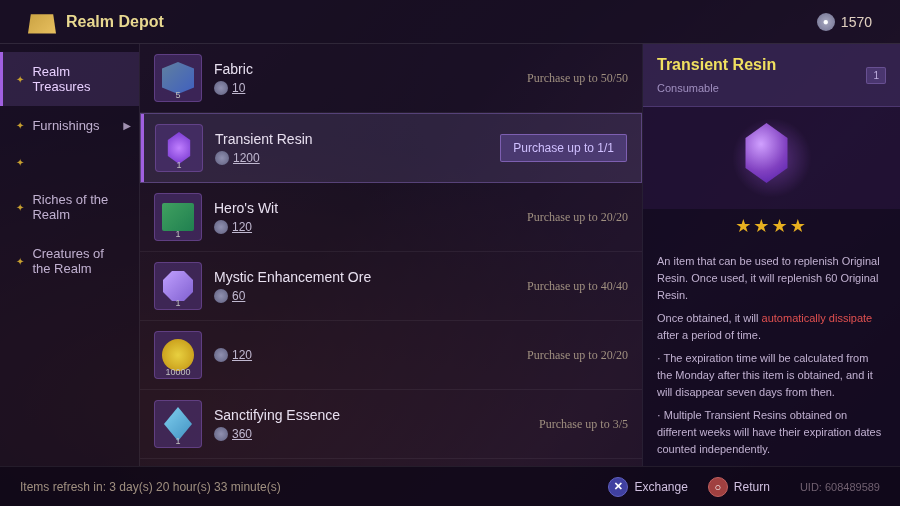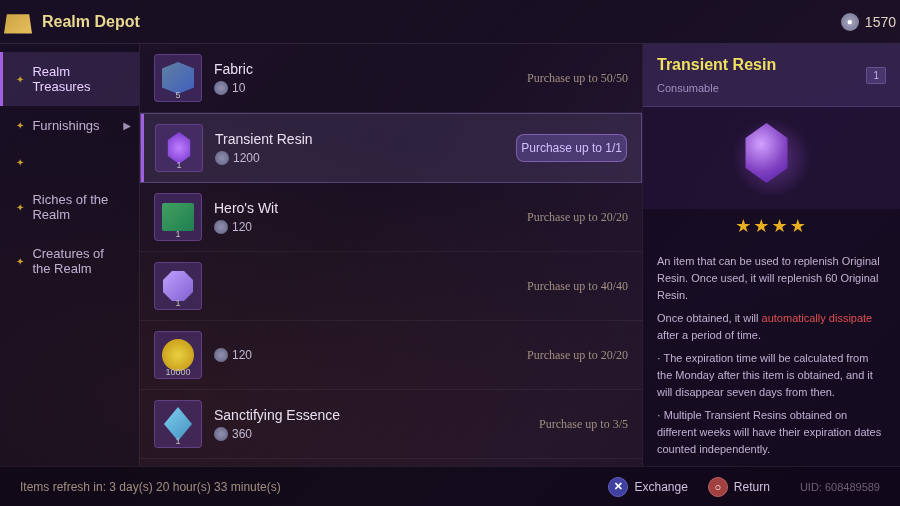--- a/index.html
+++ b/index.html
@@ -31,21 +31,21 @@
     .top-bar {
       position: absolute;
       top: 0;
       left: 0;
       right: 0;
       height: 44px;
       background: rgba(20,12,30,0.85);
       display: flex;
       align-items: center;
       justify-content: space-between;
-      padding: 0 4px;
+      padding: 0 28px;
       z-index: 10;
       border-bottom: 1px solid rgba(255,255,255,0.1);
     }
     .top-bar-left {
       display: flex;
       align-items: center;
       gap: 10px;
     }
     .shop-icon {
       width: 28px;
@@ -177,42 +177,43 @@
       color: #e8e0f0;
       font-size: 14px;
       margin-bottom: 4px;
     }
     .item-price {
       display: flex;
       align-items: center;
       gap: 4px;
       color: #c0b8d0;
       font-size: 12px;
+      text-decoration: underline;
     }
     .price-icon {
       width: 14px;
       height: 14px;
       background: radial-gradient(circle, #9090b0, #606080);
       border-radius: 50%;
       display: inline-block;
     }
     .item-stock {
       color: #a09080;
       font-size: 12px;
       margin-left: auto;
       white-space: nowrap;
       font-family: Liberation Serif, serif;
     }
     .buy-button {
       background: rgba(100,80,160,0.5);
       border: 1px solid rgba(160,120,220,0.6);
       color: #d0c0ff;
-      padding: 6px 4px;
+      padding: 6px 12px;
       font-size: 12px;
-      border-radius: 8px;
+      border-radius: 2px;
       cursor: pointer;
       white-space: nowrap;
       margin-left: 10px;
     }
 
     
     .detail-panel {
       width: 258px;
       background: rgba(15,8,28,0.88);
       border-left: 1px solid rgba(255,255,255,0.08);
@@ -486,20 +487,25 @@
       </div>
       <span class="item-stock">Purchase up to 20/20</span>
     </div>
 
     <div class="shop-item">
       <div class="item-icon-box">
         <div class="icon-ore"></div>
         <span class="item-count">1</span>
       </div>
       <div class="item-info">
+        <div class="item-name">Mystic Enhancement Ore</div>
+        <div class="item-price">
+          <span class="price-icon"></span>
+          <span>60</span>
+        </div>
       </div>
       <span class="item-stock">Purchase up to 40/40</span>
     </div>
 
     <div class="shop-item">
       <div class="item-icon-box">
         <div class="icon-mora"></div>
         <span class="item-count">10000</span>
       </div>
       <div class="item-info">

